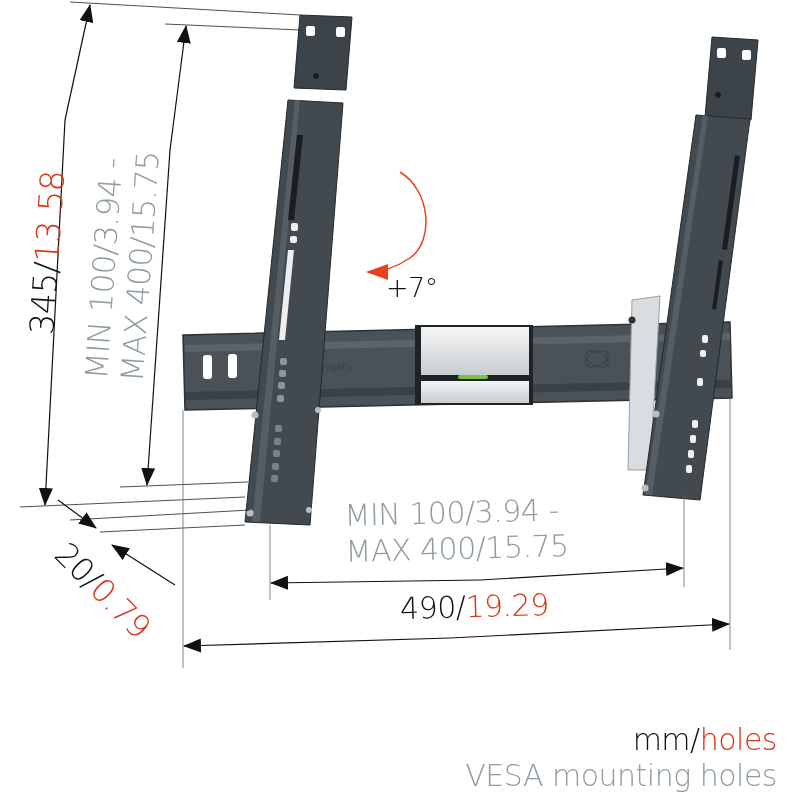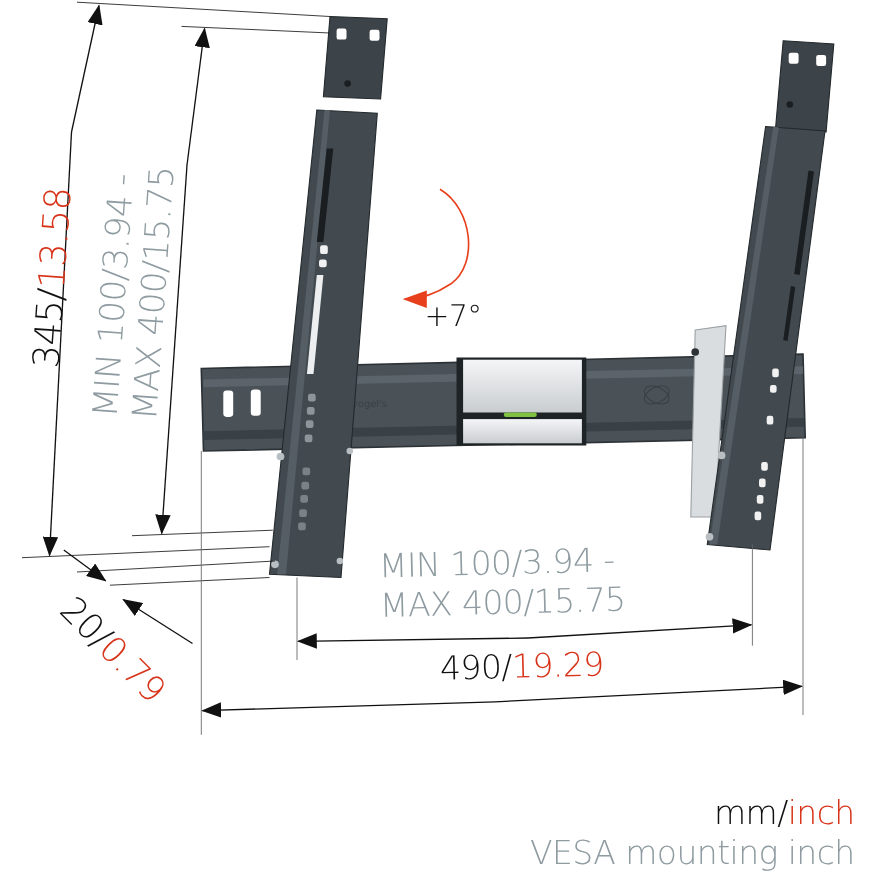--- a/index.html
+++ b/index.html
@@ -145,15 +145,15 @@
 <div class="txt gray" style="left:345px; top:495px; font-size:30px; line-height:36px; transform: rotate(-1.5deg);">
   <div>MIN 100/3.94 -</div>
   <div>MAX 400/15.75</div>
 </div>
 
 <div class="txt" style="left:400px; top:589px; font-size:30px; transform: rotate(-1.5deg);">
   <span class="black">490/</span><span class="red">19.29</span>
 </div>
 
 <div class="txt" style="right:23px; top:722px; font-size:30px;">
-  <span class="black">mm/</span><span class="red">inch</span>
+  <span class="black">mm/</span><span class="red">holes</span>
 </div>
-<div class="txt gray" style="right:23px; top:758px; font-size:30px;">VESA mounting inch</div>
+<div class="txt gray" style="right:23px; top:758px; font-size:30px;">VESA mounting holes</div>
 
 </body></html>

